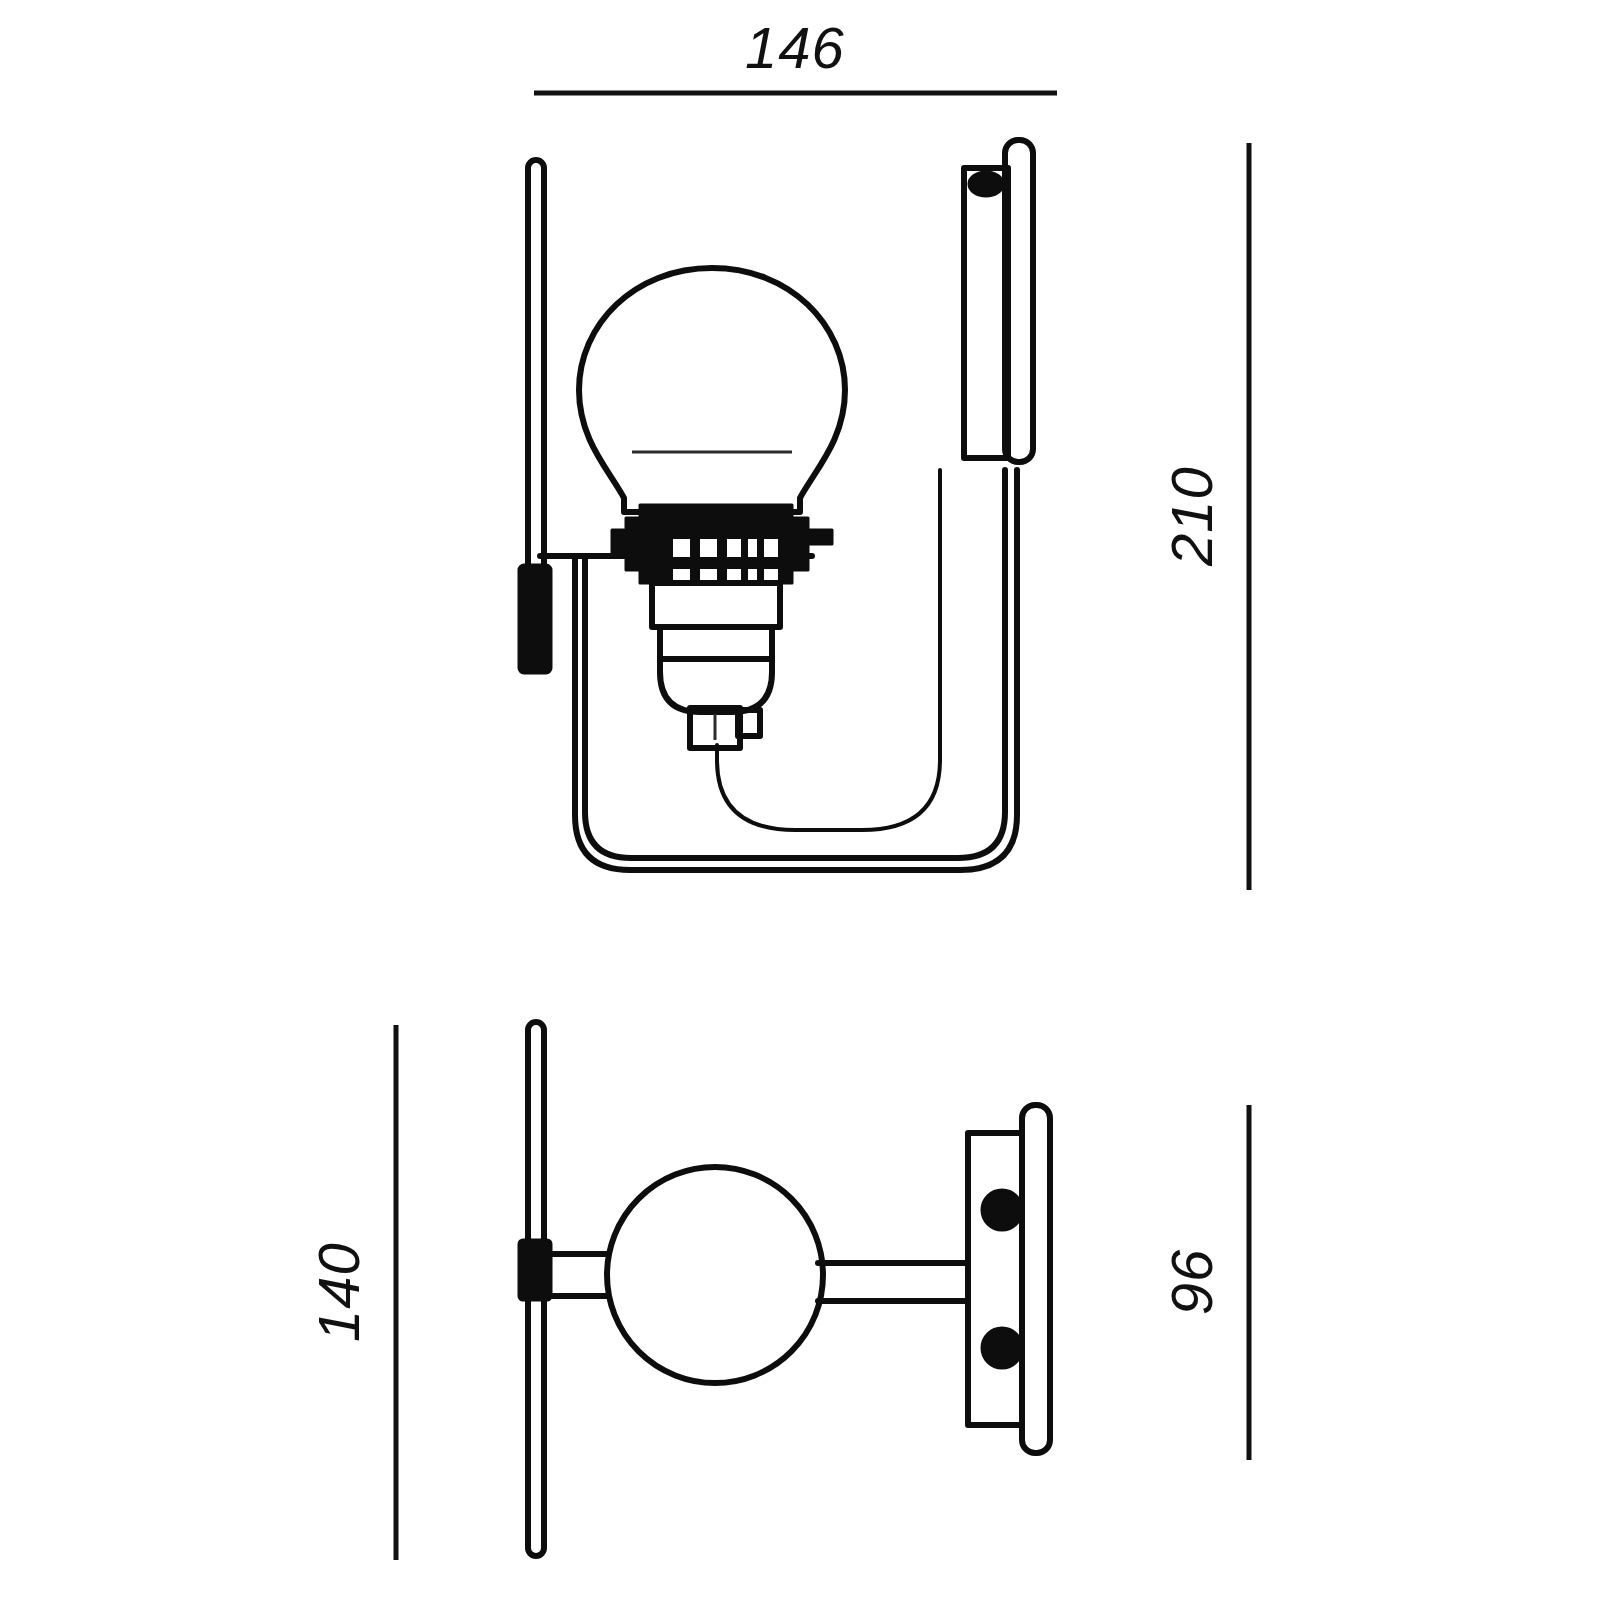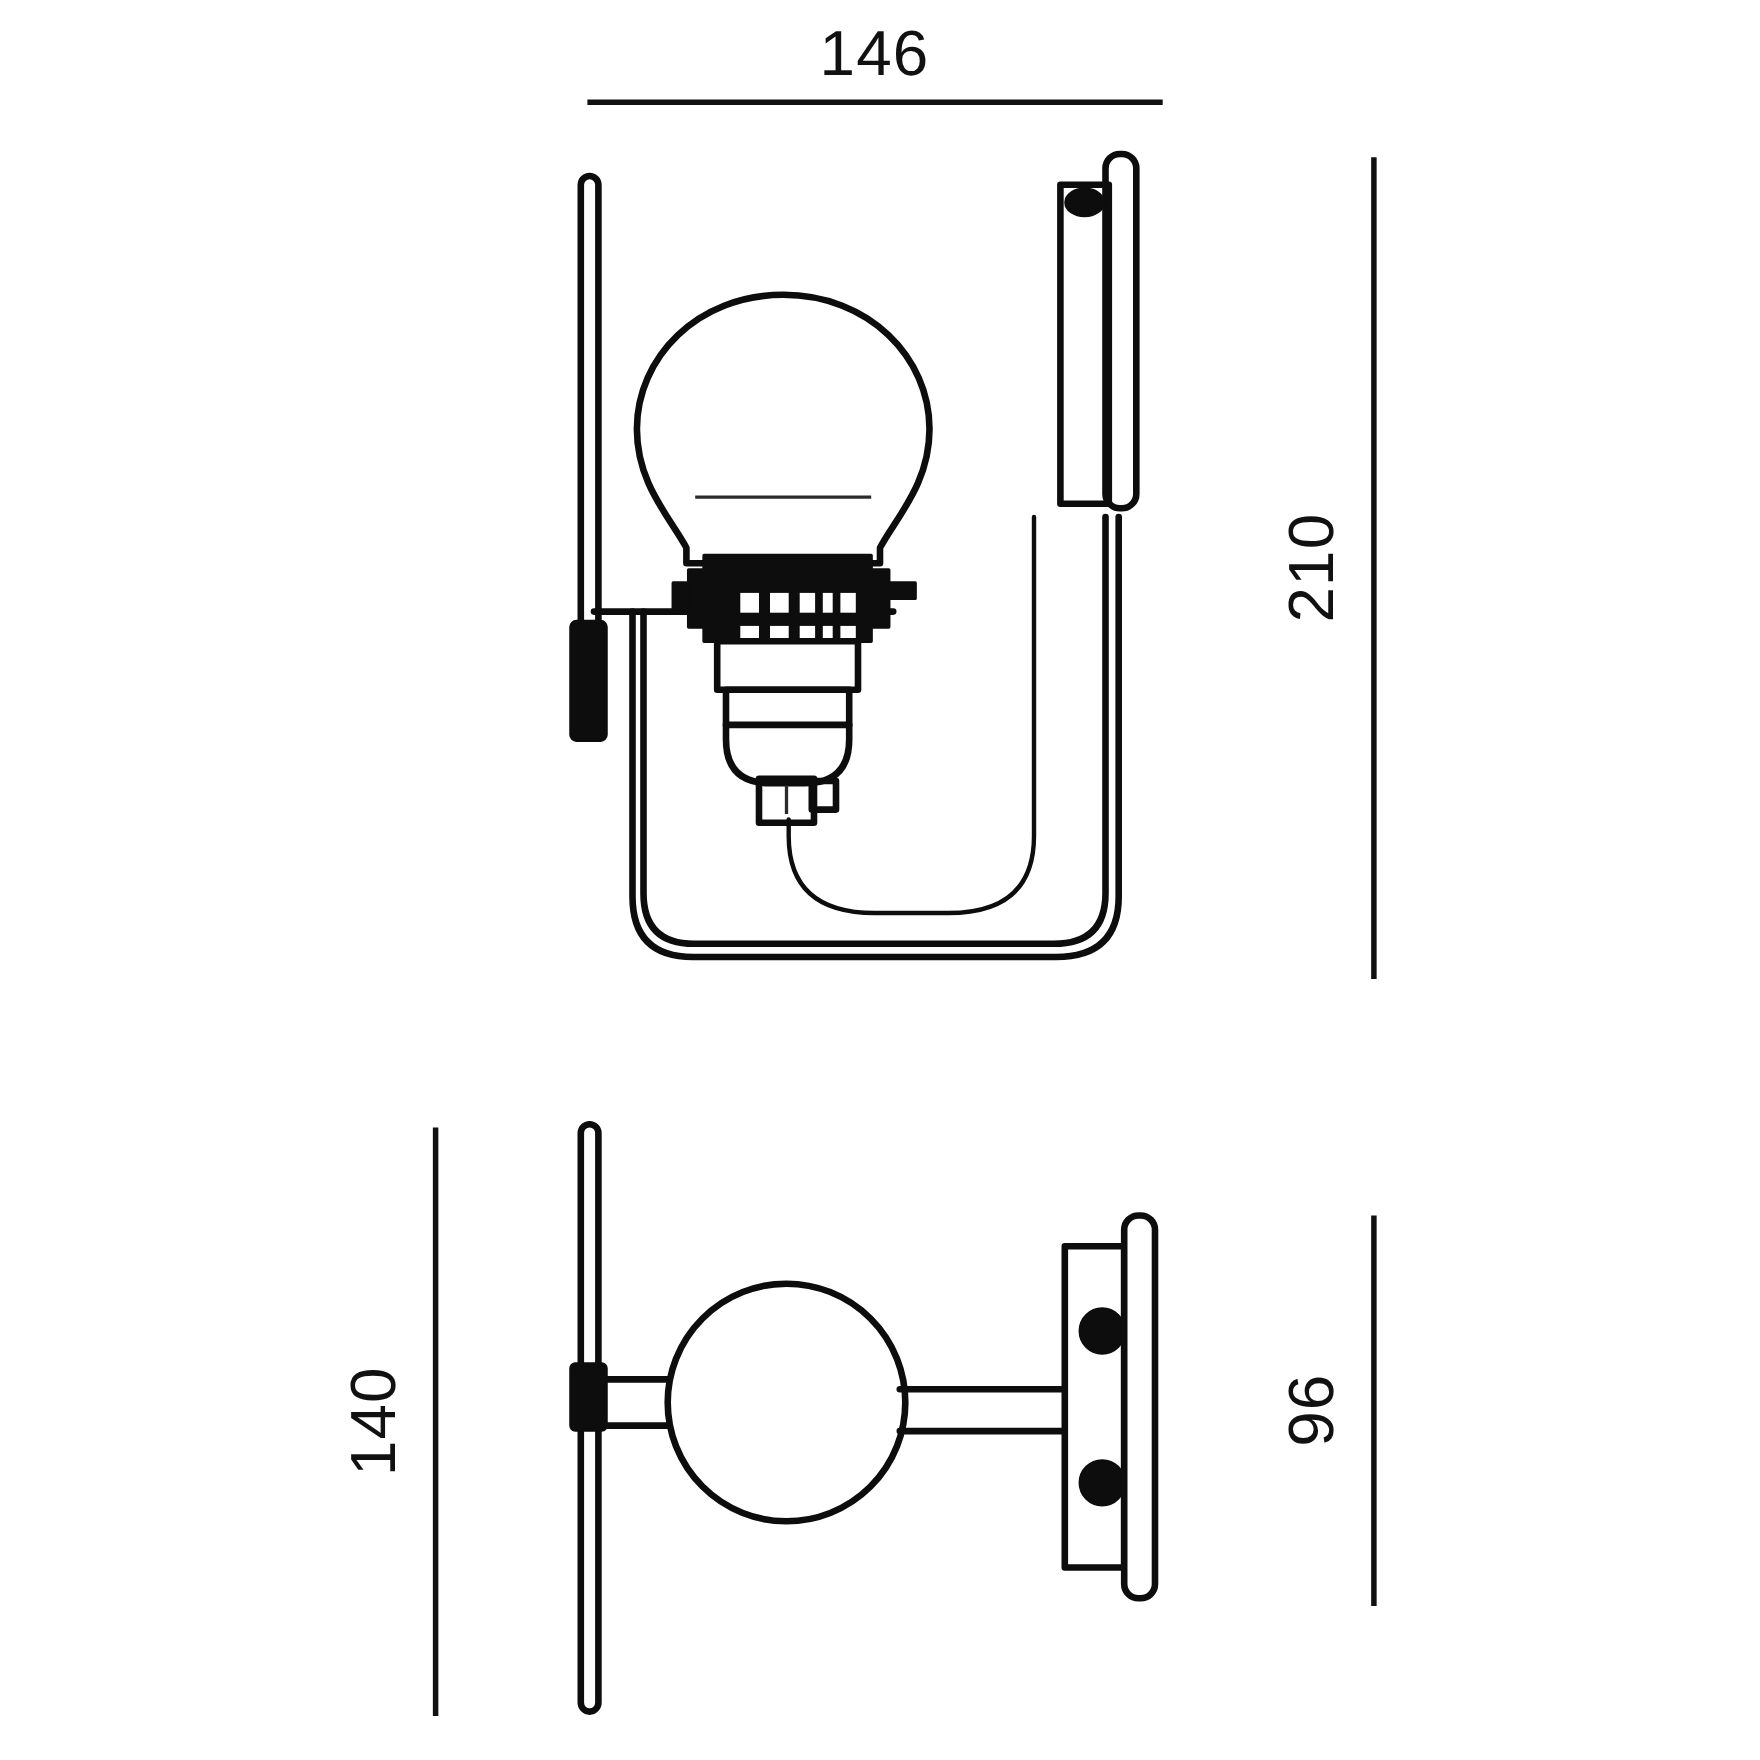--- a/index.html
+++ b/index.html
@@ -13,20 +13,21 @@
     height: 1600px;
     font-family: "Liberation Sans", sans-serif;
     color: #1a1a1a;
     overflow: hidden;
   }
   #drawing-root {
     position: relative;
     width: 1372px;
     height: 1600px;
     background: #0f766e;
+    font-style: italic;
   }
   svg#tech-svg {
     display: block;
     width: 1600px;
     height: 1600px;
   }
   .dim-text {
     font-family: "Liberation Sans", sans-serif;
     font-size: 58px;
     font-weight: 400;

